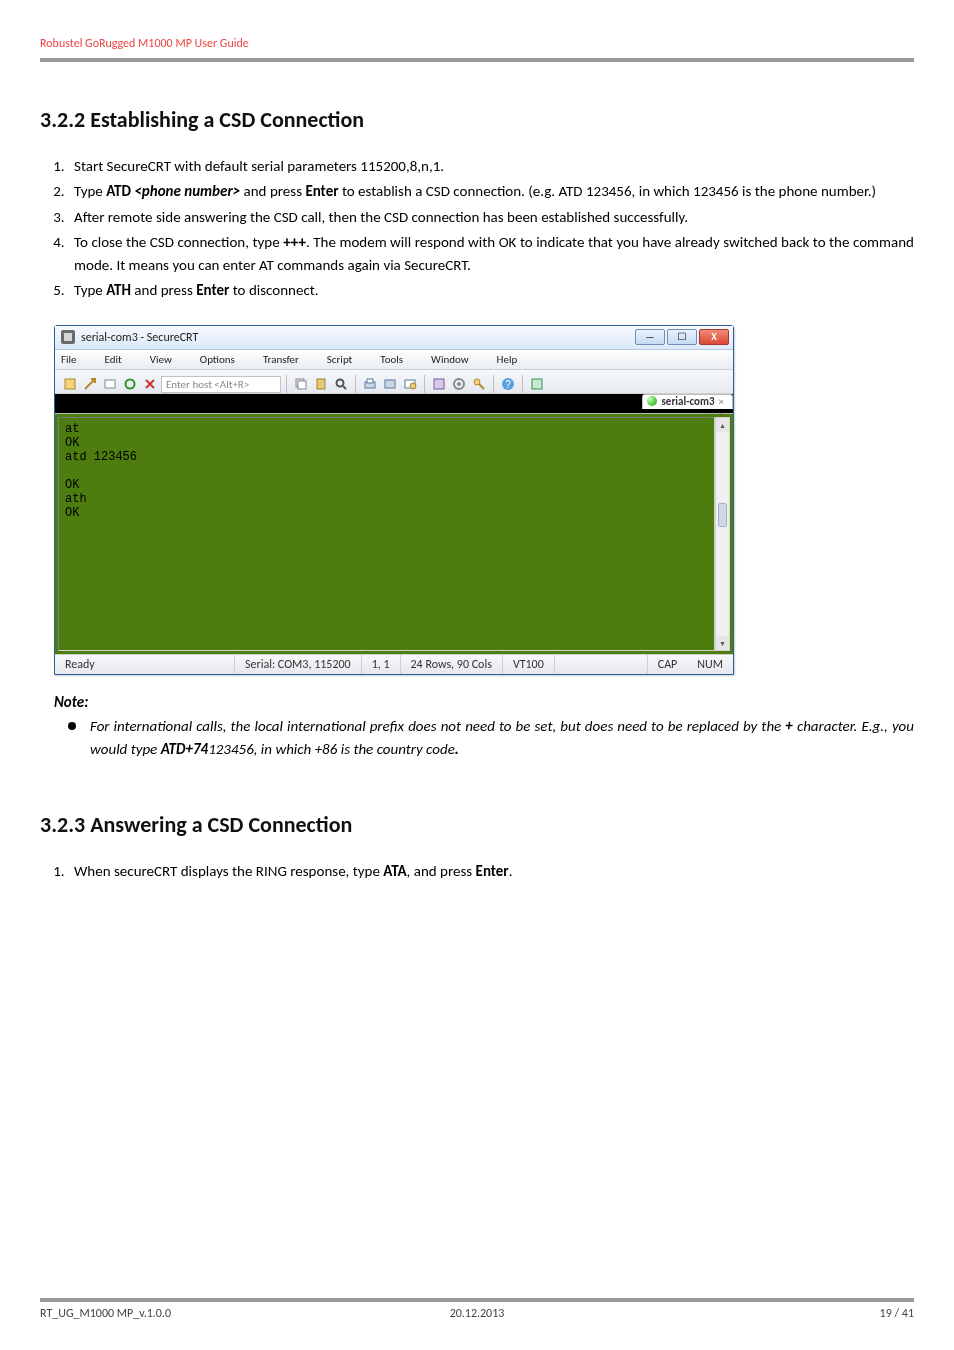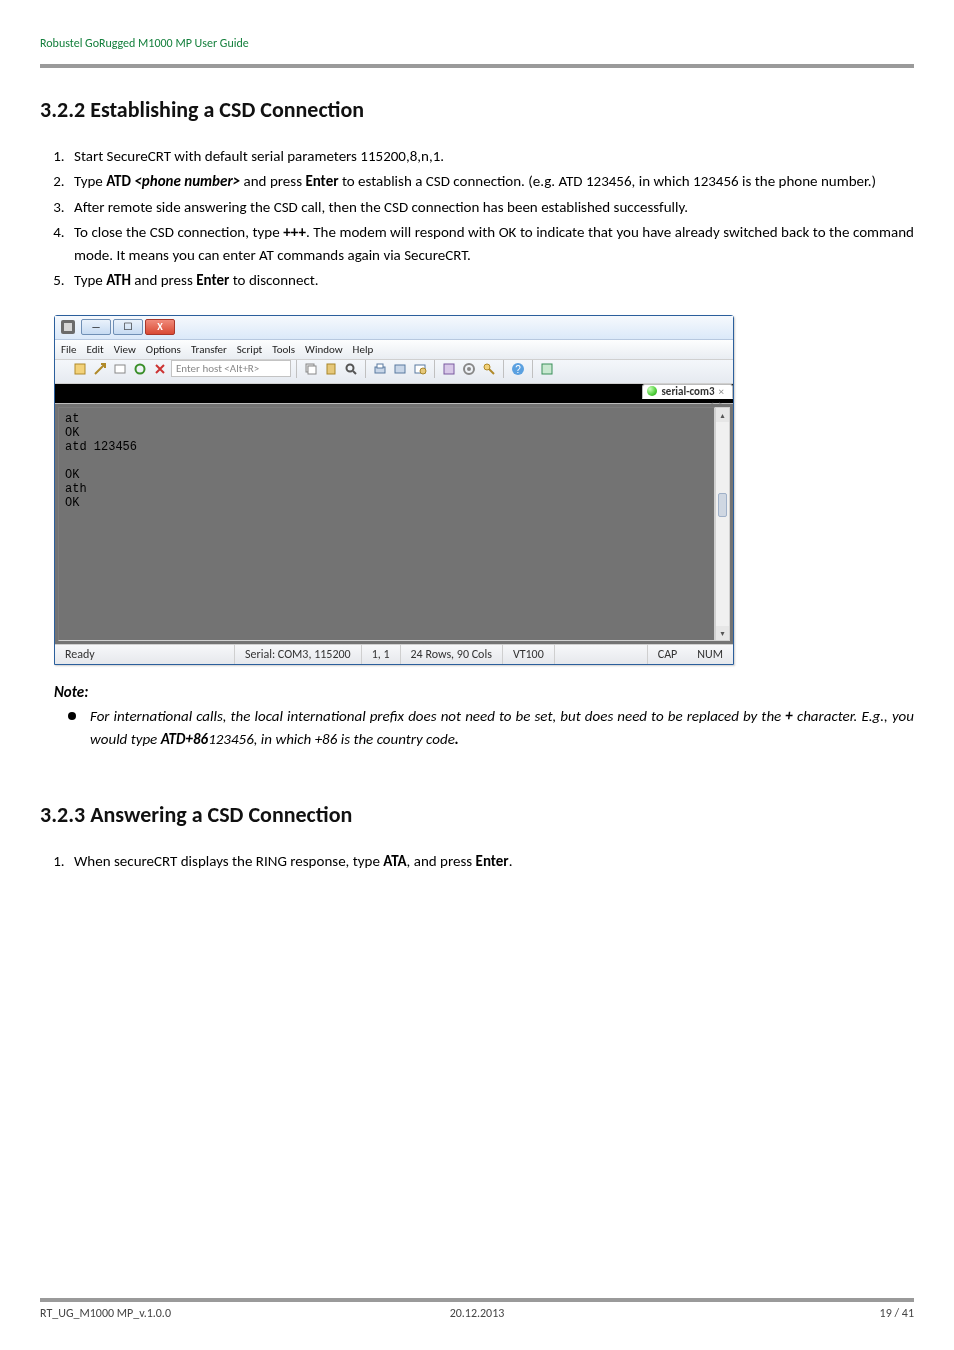--- a/index.html
+++ b/index.html
@@ -8,24 +8,24 @@
     font-family: Calibri, "Segoe UI", Arial, sans-serif;
     font-size: 15px;
     color: #000;
     background: #fff;
     padding: 36px 40px 30px 40px;
     display: flex;
     flex-direction: column;
   }
   .page-header {
     font-size: 12px;
-    color: #15803d;
-    padding-bottom: 14px;
+    color: #ef4444;
+    padding-bottom: 8px;
     border-bottom: 4px solid #9a9a9a;
-    margin-bottom: 28px;
+    margin-bottom: 44px;
   }
   h2.section {
     font-size: 22px;
     font-weight: 700;
     color: #111;
     margin-bottom: 22px;
   }
   ol.steps {
     list-style: decimal;
     padding-left: 28px;
@@ -75,30 +75,30 @@
     background: linear-gradient(#eaf2fb,#c7dbf2);
     display:flex; align-items:center; justify-content:center;
     font-size:10px; line-height:1;
   }
   .win-btn.close { background: linear-gradient(#f08a7a,#d94a34); border-color:#a8362a; color:#fff; font-weight:700;}
   .crt-menubar {
     height: 20px;
     background: linear-gradient(#fdfefe,#e9edf2);
     display:flex; align-items:center;
     padding: 0 6px;
-    gap: 10px;
+    gap: 28px;
     color:#222;
     font-size:11px;
     border-bottom:1px solid #d0d0d0;
   }
   .crt-toolbar {
     height: 24px;
     background: linear-gradient(#f4f7fb,#e6eaf0);
-    display:flex; align-items:flex-start;
-    padding: 0 16px;
+    display:flex; align-items:flex-end;
+    padding: 0 6px;
     gap:2px;
     border-bottom:1px solid #cfcfcf;
     font-size:11px;
   }
   .tb-ico {
     width:18px; height:18px;
     display:flex; align-items:center; justify-content:center;
     border-radius:2px;
   }
   .tb-sep { width:1px; height:18px; background:#c0c0c0; margin:0 3px;}
@@ -140,21 +140,21 @@
   .crt-tabs .nav-arrows {
     margin-left:auto;
     display:flex; gap:6px;
     padding-right:6px;
     color:#8a8a8a;
     font-size:10px;
   }
   .crt-terminal {
     position:relative;
     height: 240px;
-    background:#737373;
+    background:#4d7c0f;
     border-top:0;
   }
   .crt-terminal-inner{
     position:absolute; left:3px; top:3px; right:18px; bottom:3px;
     border:1px inset #d0d0d0;
     padding:4px 6px;
     font-family: "Courier New", monospace;
     font-size:12px;
     color:#000;
     white-space:pre;
@@ -236,20 +236,21 @@
   </li>
 </ol>
 
 <div class="crt-window">
   <div class="crt-titlebar">
     <span class="app-icon">
         <svg width="10" height="10" viewBox="0 0 10 10">
           <rect x="1" y="1" width="8" height="8" fill="#d6d6d6"></rect>
         </svg>
       </span>
+    <span class="crt-title">serial-com3 - SecureCRT</span>
     <div class="win-btns">
       <div class="win-btn">
           <span>—</span>
         </div>
       <div class="win-btn">
           <span>☐</span>
         </div>
       <div class="win-btn close">
           <span>X</span>
         </div>
@@ -396,21 +397,21 @@
     <span class="cell">VT100</span>
     <span class="spacer"></span>
     <span class="right">CAP</span>
     <span class="right">NUM</span>
   </div>
 </div>
 
 <p class="note-label"><span class="bi2">Note</span><span class="i">:</span></p>
 <ul class="notes">
   <li>
-    <span>For international calls, the local international prefix does not need to be set, but does need to be replaced by the </span><span class="bi2">+</span><span> character. E.g., you would type </span><span class="bi2">ATD+86</span><span>123456, in which +86 is the country code</span><span class="bi2">.</span>
+    <span>For international calls, the local international prefix does not need to be set, but does need to be replaced by the </span><span class="bi2">+</span><span> character. E.g., you would type </span><span class="bi2">ATD+74</span><span>123456, in which +86 is the country code</span><span class="bi2">.</span>
   </li>
 </ul>
 
 <h2 class="section" style="margin-top:48px">3.2.3  Answering a CSD Connection</h2>
 
 <ol class="steps">
   <li>
     <span>When secureCRT displays the RING response, type </span><span class="b">ATA</span><span>, and press </span><span class="b">Enter</span><span>.</span>
   </li>
 </ol>

